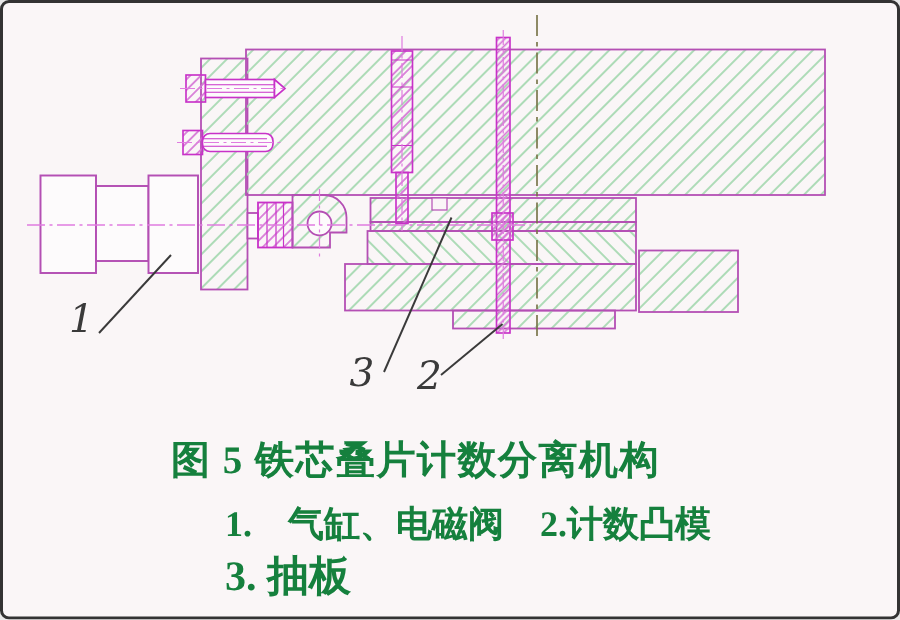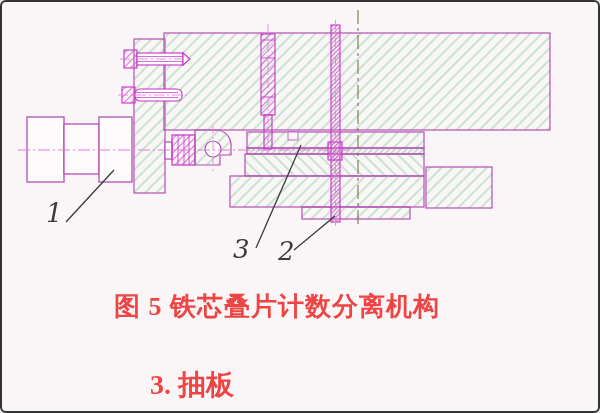--- a/index.html
+++ b/index.html
@@ -17,21 +17,21 @@
   .callout{
     position:absolute;
     font-family:"DejaVu Serif", serif;
     font-style:italic;
     font-size:26px;
     color:#3a3a3a;
     line-height:1;
   }
   .caption{
     position:absolute;
-    color:#ef4444;
+    color:#15803d;
     font-family:"Liberation Serif", serif;
     font-weight:bold;
     white-space:pre;
     line-height:1;
   }
   .caption.title{left:112px;top:292px;font-size:26px;letter-spacing:1px;}
   .caption.legend1{left:148px;top:336px;font-size:24px;}
   .caption.legend2{left:148px;top:369px;font-size:28px;}
 </style>
 </head>
@@ -132,15 +132,16 @@
       <line x1="254" y1="246" x2="299" y2="143"></line>
       <line x1="292" y1="248" x2="333" y2="214"></line>
     </g>
   </svg>
 
   <span class="callout" style="left:44px;top:198px;">1</span>
   <span class="callout" style="left:276px;top:236px;">2</span>
   <span class="callout" style="left:231px;top:234px;">3</span>
 
   <div class="caption title">图 5 铁芯叠片计数分离机构</div>
+  <div class="caption legend1">1.　气缸、电磁阀　2.计数凸模</div>
   <div class="caption legend2">3. 抽板</div>
 
 </div>
 
 </body></html>

